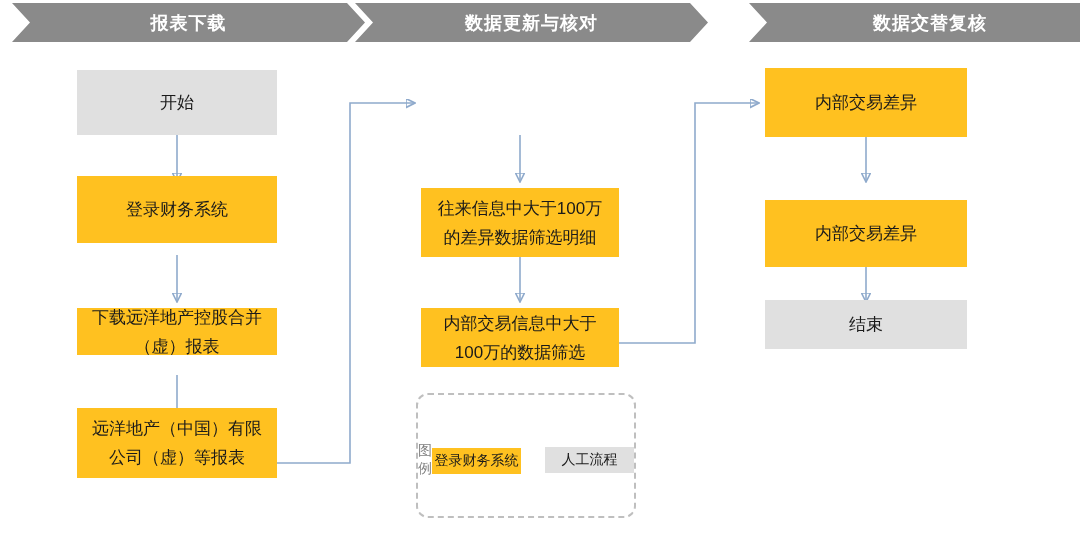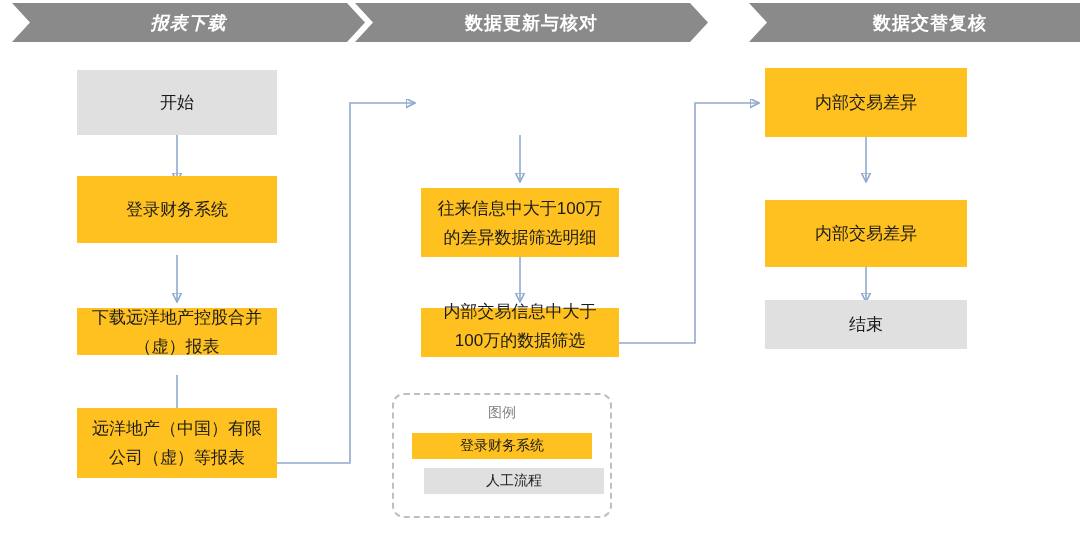--- a/index.html
+++ b/index.html
@@ -8,55 +8,55 @@
     font-family:"Liberation Sans", sans-serif; overflow:hidden;
   }
   
   .banner {
     position:absolute; top:3px; height:39px;
     background:var(--banner,#8A8A8A);
     color:#ffffff; font-size:18px; font-weight:bold; letter-spacing:1px;
     display:flex; align-items:center; justify-content:center;
     clip-path:polygon(0% 0%, calc(100% - 18px) 0%, 100% 50%, calc(100% - 18px) 100%, 0% 100%, 18px 50%);
   }
-  .banner-1 { left:12px;  width:353px;font-style:italic; }
+  .banner-1 { left:12px;  width:353px; }
   .banner-2 { left:355px; width:353px; }
   .banner-3 { left:749px; width:362px; }
   
   .node {
     position:absolute; display:flex; align-items:center; justify-content:center;
     text-align:center; color:#1a1a1a; font-size:17px; line-height:29px;
-    white-space:pre-line; padding:2px 4px; box-sizing:border-box;
+    white-space:pre-line; padding:8px 4px; box-sizing:border-box;
   }
   .robot  { background:var(--robot,#FFC120); }
   .manual { background:var(--manual,#E0E0E0); }
   
   .c1 { left:77px; width:200px; }
   .c1-s1 { top:70px;  height:65px; }
   .c1-s2 { top:176px; height:67px; }
   .c1-s3 { top:308px; height:47px; }
   .c1-s4 { top:408px; height:70px; }
   
   .c2 { left:421px; width:198px; }
   .c2-s1 { top:68px;  height:67px; }
   .c2-s2 { top:188px; height:69px; }
-  .c2-s3 { top:308px; height:49px;align-items:flex-end; }
+  .c2-s3 { top:308px; height:59px; }
   
   .c3 { left:765px; width:202px; }
   .c3-s1 { top:68px;  height:69px; }
   .c3-s2 { top:200px; height:67px; }
   .c3-s3 { top:300px; height:49px; }
   
   svg.connectors { position:absolute; left:0; top:0; width:1080px; height:535px; }
   svg.connectors path { stroke:var(--connector,#8FAACC); stroke-width:1.6; fill:none; }
   
   .legend {
-    position:absolute; left:392px; top:393px; width:220px; height:125px;
+    position:absolute; left:416px; top:393px; width:220px; height:125px;
     border:2px dashed #BFBFBF; border-radius:12px; box-sizing:border-box;
-    display:flex; flex-direction:column; align-items:center;
+    display:flex; flex-direction:row; align-items:center;
   }
   .legend-title { margin-top:9px; color:#808080; font-size:14px; }
   .legend-swatch {
     width:180px; height:26px; margin-top:11px;
     display:flex; align-items:center; justify-content:center;
     color:#1a1a1a; font-size:14px;
   }
   .legend-swatch + .legend-swatch { margin-top:9px;margin-left:24px; }
 </style>
 </head>

